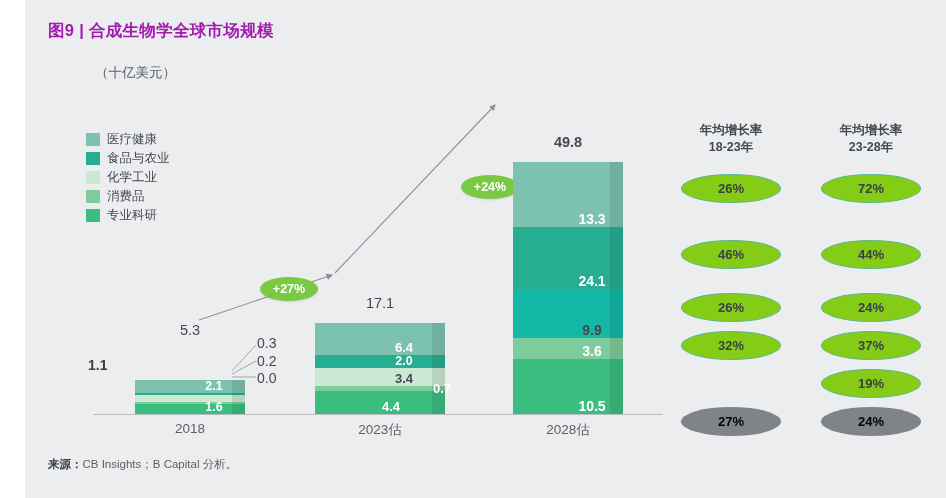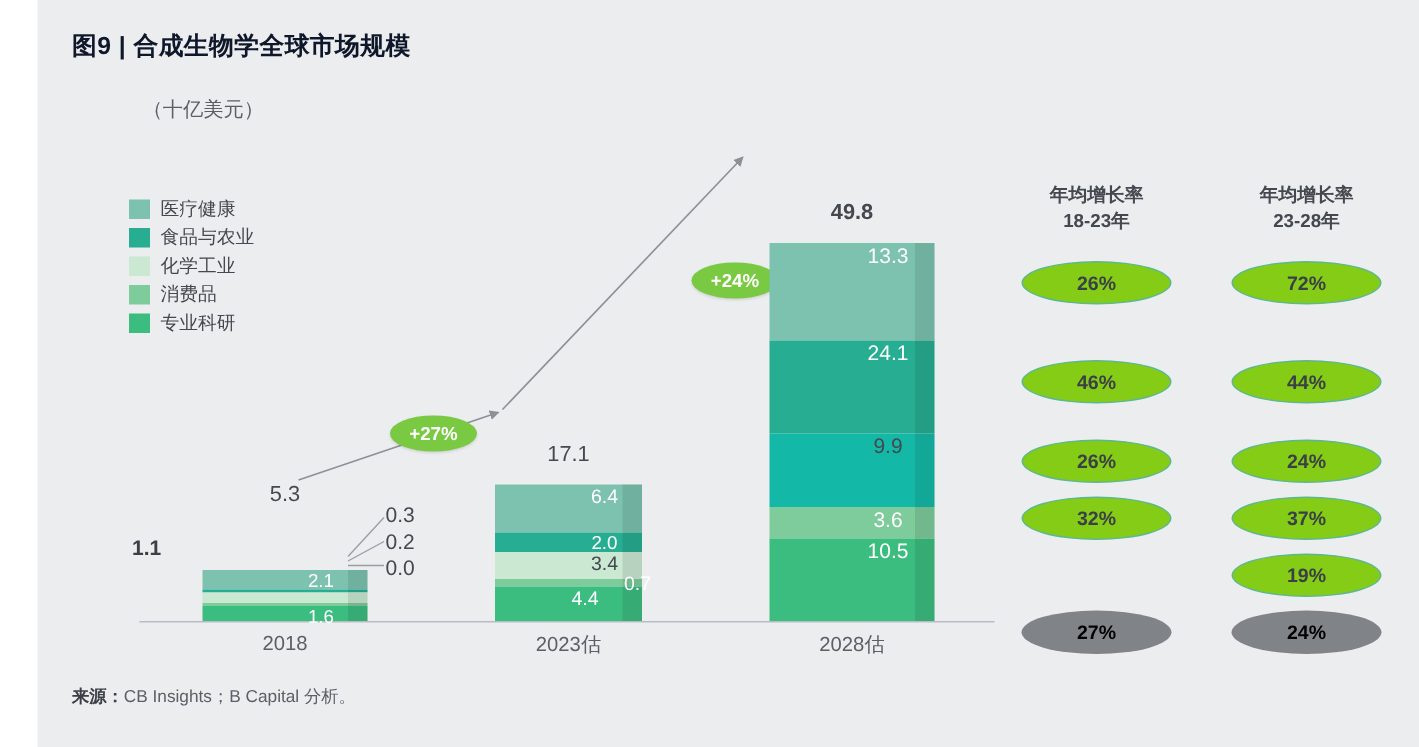--- a/index.html
+++ b/index.html
@@ -10,21 +10,21 @@
     overflow: hidden;
   }
   #card {
     position: absolute;
     left: 25px; top: 0; width: 921px; height: 498px;
     background: #ecedef;
   }
   
   #title {
     position: absolute; left: 23px; top: 20px;
-    font-size: 16.5px; font-weight: bold; color: #0f172a;
+    font-size: 16.5px; font-weight: bold; color: #a21caf;
     letter-spacing: .3px; white-space: nowrap;
   }
   #subtitle {
     position: absolute; left: 70px; top: 64px;
     font-size: 13.5px; color: #5b6066; white-space: nowrap;
   }
   
   #legend { position: absolute; left: 61px; top: 130px; }
   .legend-row { display: flex; align-items: center; height: 19px; }
   .legend-swatch {
@@ -34,22 +34,22 @@
   
   #plot { position: absolute; left: 60px; top: 95px; width: 580px; height: 320px; }
   #axis {
     position: absolute; left: 8px; bottom: 0; width: 570px; height: 1px;
     background: #b9bcc0;
   }
   .bar-group { position: absolute; bottom: 1px; }
   .bar { position: relative; width: 100%; }
   .seg {
     position: relative;
-    display: flex; align-items: flex-start; justify-content: center;
-    font-size: 13px; font-weight: 400; color: #ffffff;
+    display: flex; align-items: flex-end; justify-content: center;
+    font-size: 13px; font-weight: 700; color: #ffffff;
     overflow: visible; white-space: nowrap; padding-left: 48px;
   }
   .seg .shadow {
     position: absolute; right: 0; top: 0; bottom: 0; width: 13px;
     background: rgba(0,0,0,0.09);
   }
   .seg .seg-val { position: relative; z-index: 2; }
   .bar-total {
     position: absolute; left: 0; width: 100%; text-align: center;
     font-size: 14.5px; color: #44494f; font-weight: 500;
@@ -168,21 +168,21 @@
 
     <svg width="120" height="70" style="position:absolute; left:145px; top:248px; overflow:visible">
       <path d="M2,28 L26,2" stroke="#9a9ea3" stroke-width="0.9" fill="none"></path>
       <path d="M2,31 L26,18" stroke="#9a9ea3" stroke-width="0.9" fill="none"></path>
       <path d="M2,34 L26,34" stroke="#9a9ea3" stroke-width="0.9" fill="none"></path>
     </svg>
     <div class="callout" style="left:172px; top:240px;">0.3</div>
     <div class="callout" style="left:172px; top:258px;">0.2</div>
     <div class="callout" style="left:172px; top:275px;">0.0</div>
 
-    <div class="bar-group" style="left:230px; width:98px;margin-left:15px;">
+    <div class="bar-group" style="left:230px; width:130px;">
       <div class="bar-total" style="top:-28px;">17.1</div>
       <div class="bar">
         <div class="seg" style="background:#7cc2ae;height:32px;">
           <span class="shadow"></span>
           <span class="seg-val">6.4</span>
         </div>
         <div class="seg" style="background:#27ad92;height:13px;">
           <span class="shadow"></span>
           <span class="seg-val" style="font-size:12.5px;">2.0</span>
         </div>

